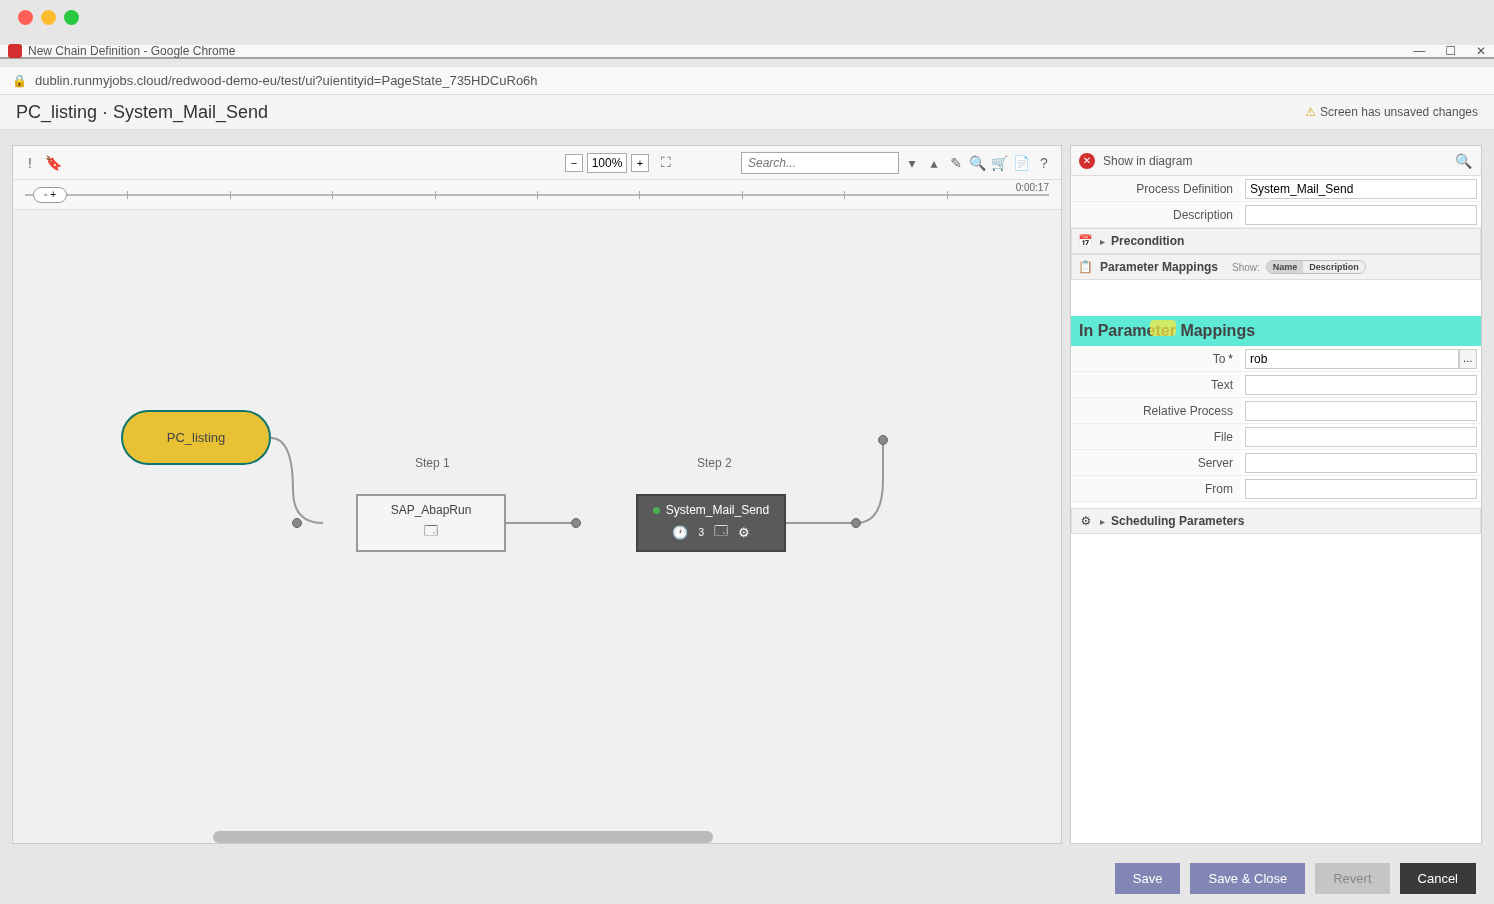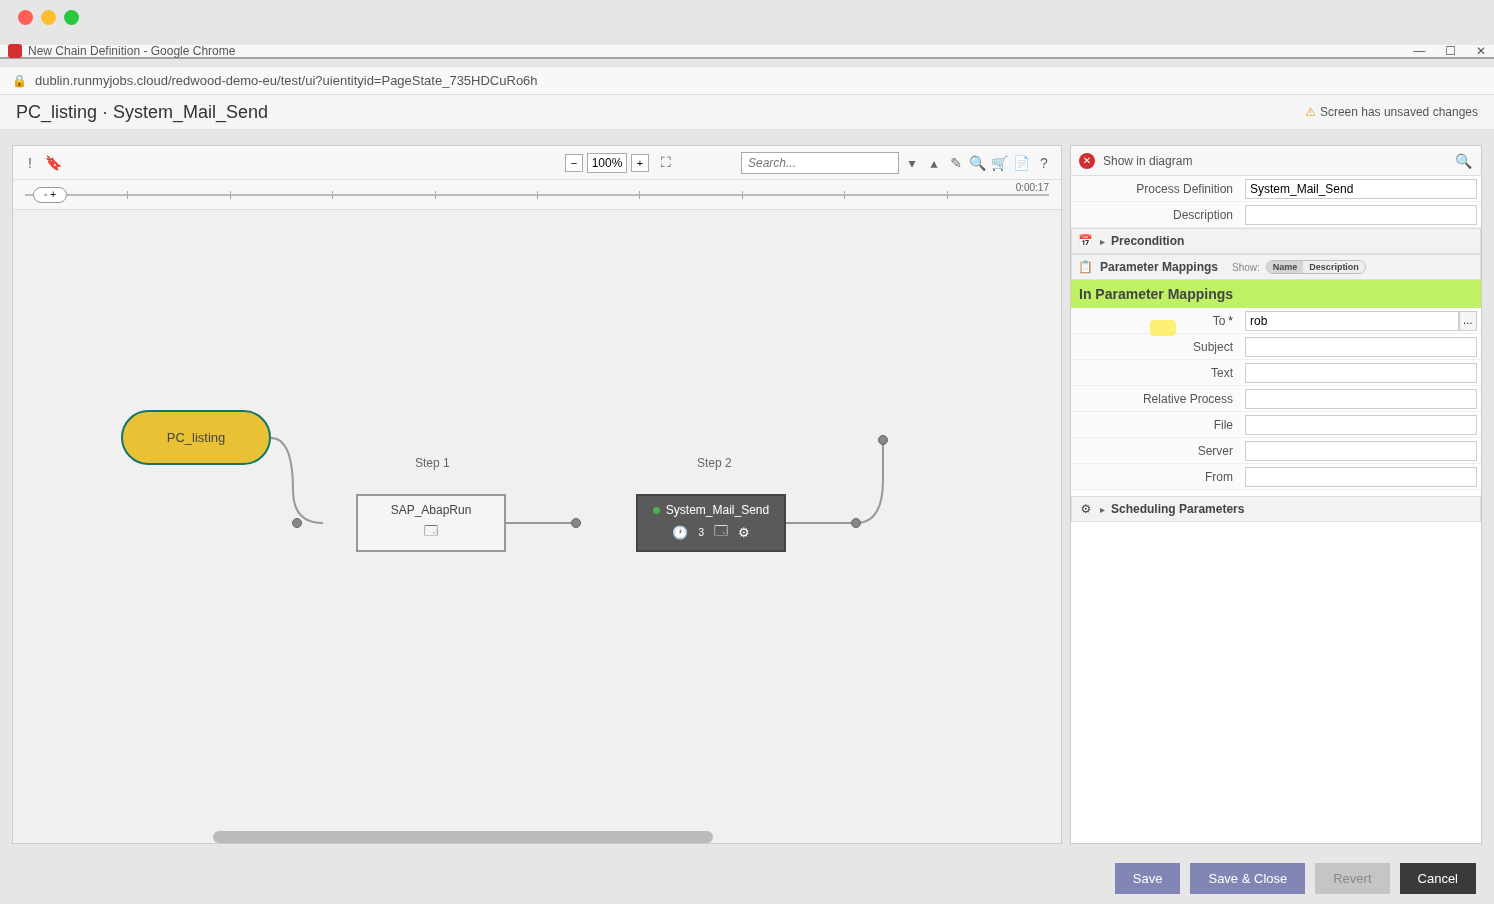--- a/index.html
+++ b/index.html
@@ -97,21 +97,21 @@
     
     .section-header { height: 26px; background: #f2f2f2; border: 1px solid #ddd; display: flex; align-items: center; padding: 0 6px; gap: 6px; font-size: 12px; color: #444; }
     .section-header .sec-icon { width: 16px; height: 16px; display: flex; align-items: center; justify-content: center; }
     .section-header .arrow { color: #666; font-size: 10px; }
     .section-header.bold { font-weight: bold; }
     .section-header .extra { margin-left: 8px; font-size: 10px; color: #888; font-weight: normal; }
     .toggle-pill { display: inline-flex; border: 1px solid #bbb; border-radius: 8px; overflow: hidden; font-size: 9px; }
     .toggle-pill span { padding: 1px 6px; background: #eee; }
     .toggle-pill span.active { background: #d5d5d5; }
     
-    .subsection-title { padding: 6px 8px; font-size: 14px; font-weight: bold; color: #444; background: #bef264; }
+    .subsection-title { padding: 6px 8px; font-size: 16px; font-weight: bold; color: #444; background: #5eead4; margin-top: 36px; }
     
     
     .action-bar { position: absolute; bottom: 10px; right: 18px; display: flex; gap: 10px; }
     .action-btn { padding: 8px 18px; font-size: 13px; border: none; cursor: pointer; }
     .btn-save { background: #8186b5; color: #fff; }
     .btn-saveclose { background: #8186b5; color: #fff; }
     .btn-revert { background: #c5c5c5; color: #888; }
     .btn-cancel { background: #3a3a3a; color: #fff; }
     
     .cursor-highlight { position: absolute; width: 26px; height: 16px; background: rgba(255,235,59,0.7); border-radius: 4px; }
@@ -277,26 +277,20 @@
       <div class="form-label">
           <span>To</span>
           <span class="req">*</span>
         </div>
       <div class="form-value">
         <input class="form-input" style="background: rgb(255, 255, 255);" value="rob">
         <button class="ellipsis-btn">…</button>
       </div>
     </div>
     <div class="form-row">
-      <div class="form-label">Subject</div>
-      <div class="form-value">
-          <input class="form-input" value="" style="">
-        </div>
-    </div>
-    <div class="form-row">
       <div class="form-label">Text</div>
       <div class="form-value">
           <input class="form-input" value="" style="">
         </div>
     </div>
     <div class="form-row">
       <div class="form-label">Relative Process</div>
       <div class="form-value">
           <input class="form-input" value="" style="">
         </div>

